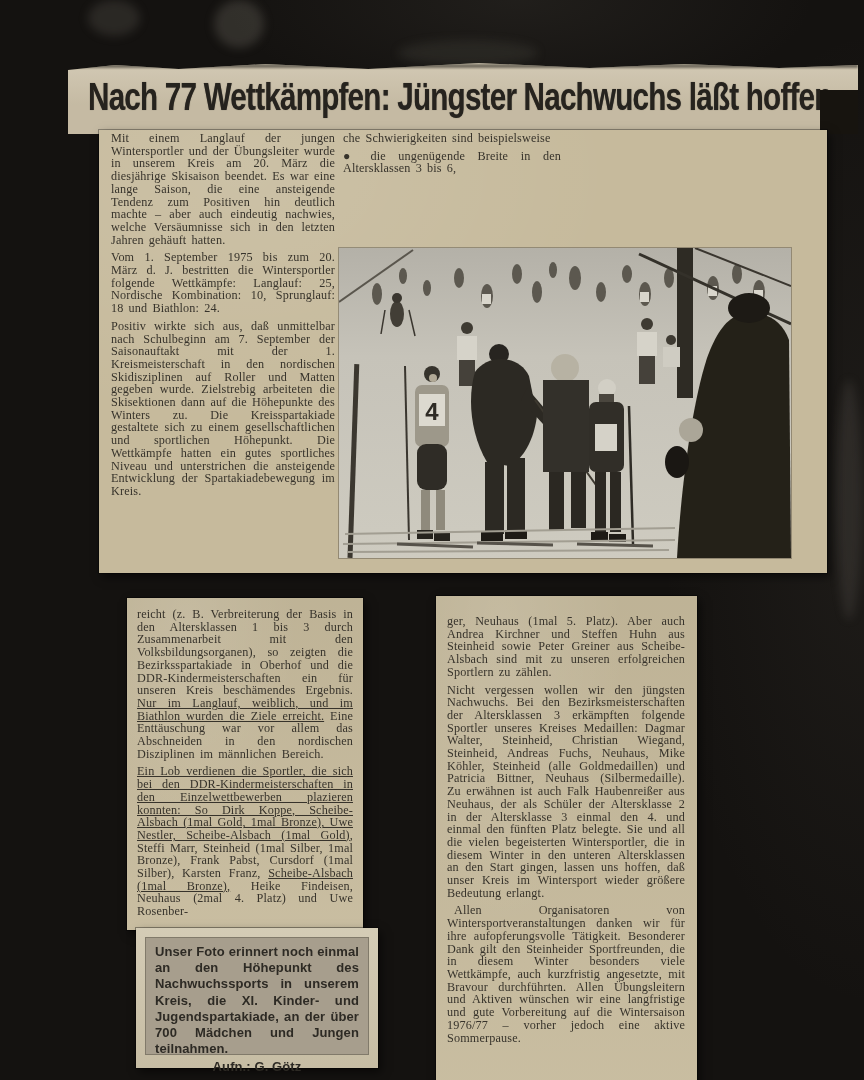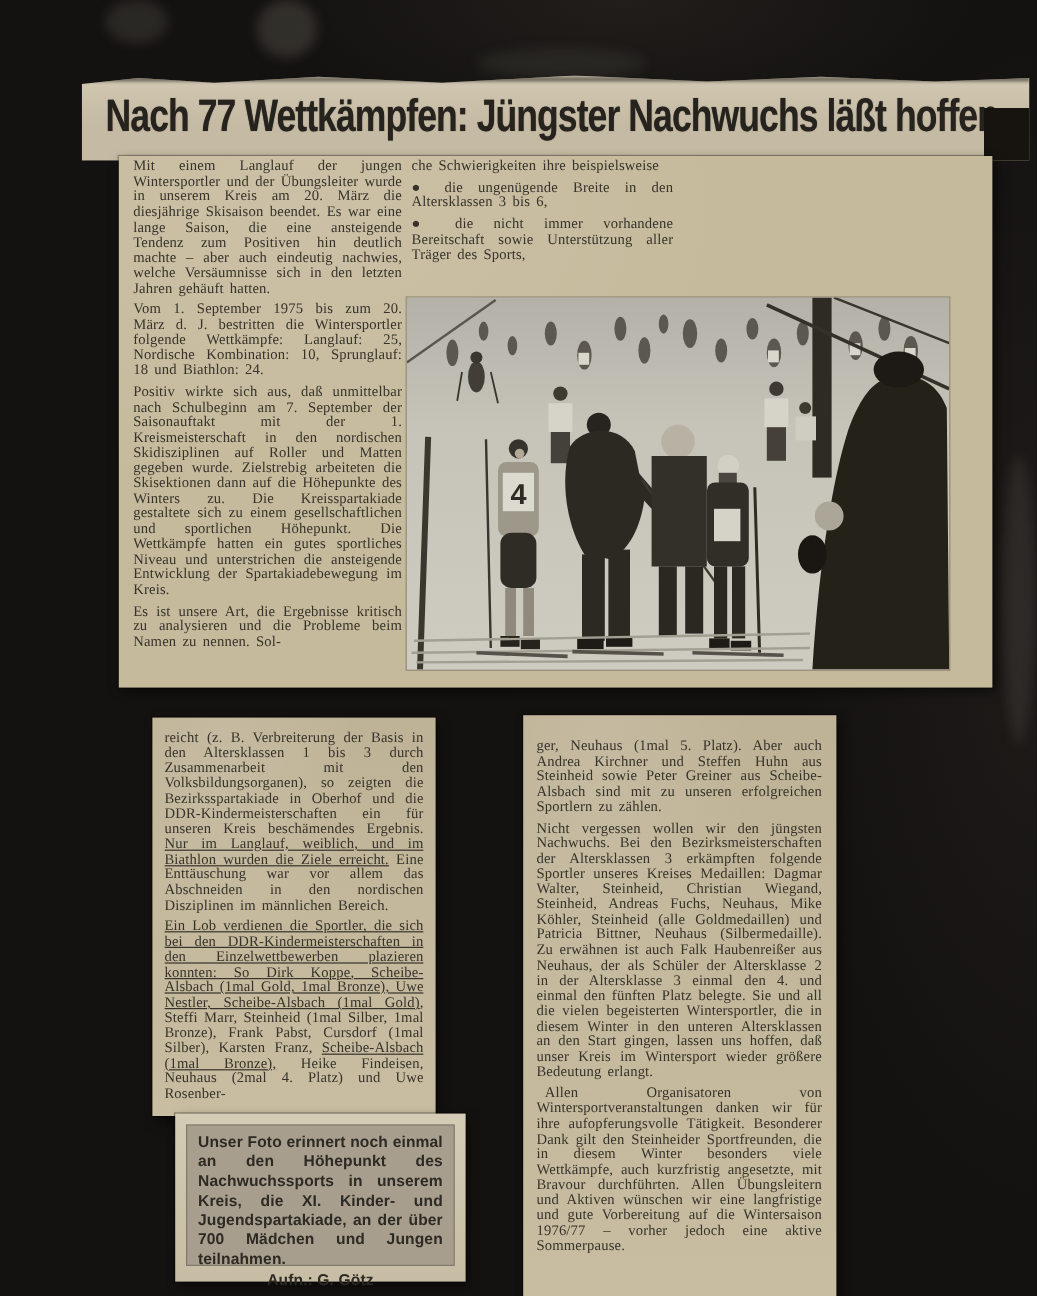--- a/index.html
+++ b/index.html
@@ -58,21 +58,21 @@
   .c2{left:244px;top:2px;width:218px;height:114px;}
   .c3{left:470px;top:2px;width:224px;height:126px;}
   .photo{position:absolute;left:240px;top:118px;width:452px;height:310px;
     background:#c3c0b6;box-shadow:0 0 0 1px rgba(70,65,55,.4);}
   .photo svg{display:block;}
   
   .bl-clip{left:127px;top:598px;width:236px;height:332px;}
   .bl-clip .col{left:10px;top:10px;width:216px;height:314px;font-family:Liberation Serif, serif;}
   .br-clip{left:436px;top:596px;width:261px;height:505px;}
   .br-clip .col{left:11px;top:19px;width:238px;height:476px;}
-  .cap-clip{left:146px;top:928px;width:242px;height:140px;
+  .cap-clip{left:136px;top:928px;width:242px;height:140px;
     background:
       linear-gradient(180deg, rgba(255,255,255,.15), rgba(0,0,0,.03)),
       #cdc3a9;}
   .cap-box{position:absolute;left:9px;top:9px;width:224px;height:118px;
     background:#a79e8d;border:1px solid rgba(60,54,44,.35);
     padding:6px 9px;box-sizing:border-box;
     font-family:"Liberation Sans", sans-serif;font-weight:700;
     font-size:13px;line-height:16.2px;color:#2d2a24;
     text-align:justify;letter-spacing:.1px;}
   .cap-box p{margin:0;}
@@ -91,26 +91,24 @@
   <div class="clip main-clip">
     <div class="band">
       <h1 class="headline">Nach 77 Wettkämpfen: Jüngster Nachwuchs läßt hoffen</h1>
       <div class="ink-block"></div>
     </div>
     <div class="body-paper">
       <div class="col c1">
           <p class="ni"><span>Mit einem Langlauf der jungen Wintersportler und der Übungsleiter wurde in unserem Kreis am 20. März die diesjährige Skisaison beendet. Es war eine lange Saison, die eine ansteigende Tendenz zum Positiven hin deutlich machte – aber auch eindeutig nachwies, welche Versäumnisse sich in den letzten Jahren gehäuft hatten.</span></p>
           <p class="ni"><span>Vom 1. September 1975 bis zum 20. März d. J. bestritten die Wintersportler folgende Wettkämpfe: Langlauf: 25, Nordische Kombination: 10, Sprunglauf: 18 und Biathlon: 24.</span></p>
           <p class="ni"><span>Positiv wirkte sich aus, daß unmittelbar nach Schulbeginn am 7. September der Saisonauftakt mit der 1. Kreismeisterschaft in den nordischen Skidisziplinen auf Roller und Matten gegeben wurde. Zielstrebig arbeiteten die Skisektionen dann auf die Höhepunkte des Winters zu. Die Kreisspartakiade gestaltete sich zu einem gesellschaftlichen und sportlichen Höhepunkt. Die Wettkämpfe hatten ein gutes sportliches Niveau und unterstrichen die ansteigende Entwicklung der Spartakiadebewegung im Kreis.</span></p>
-          <p class="ni"><span>Es ist unsere Art, die Ergebnisse kritisch zu analysieren und die Probleme beim Namen zu nennen. Sol-</span></p>
         </div>
       <div class="col c2">
-          <p class="ni"><span>che Schwierigkeiten ihre beispielsweise</span></p>
+          <p class="ni"><span>che Schwierigkeiten sind beispielsweise</span></p>
           <p class="ni"><span>● die ungenügende Breite in den Altersklassen 3 bis 6,</span></p>
-          <p class="ni"><span>● die nicht immer vorhandene Bereitschaft sowie Unterstützung aller Träger des Sports,</span></p>
         </div>
 
       <div class="photo">
         <svg width="452" height="310" viewBox="0 0 452 310">
           <defs>
             <linearGradient id="snow" x1="0" y1="0" x2="0" y2="1">
               <stop offset="0" stop-color="#b4b1a8"></stop>
               <stop offset="0.35" stop-color="#c6c3b9"></stop>
               <stop offset="1" stop-color="#cecbc0"></stop>
             </linearGradient>

